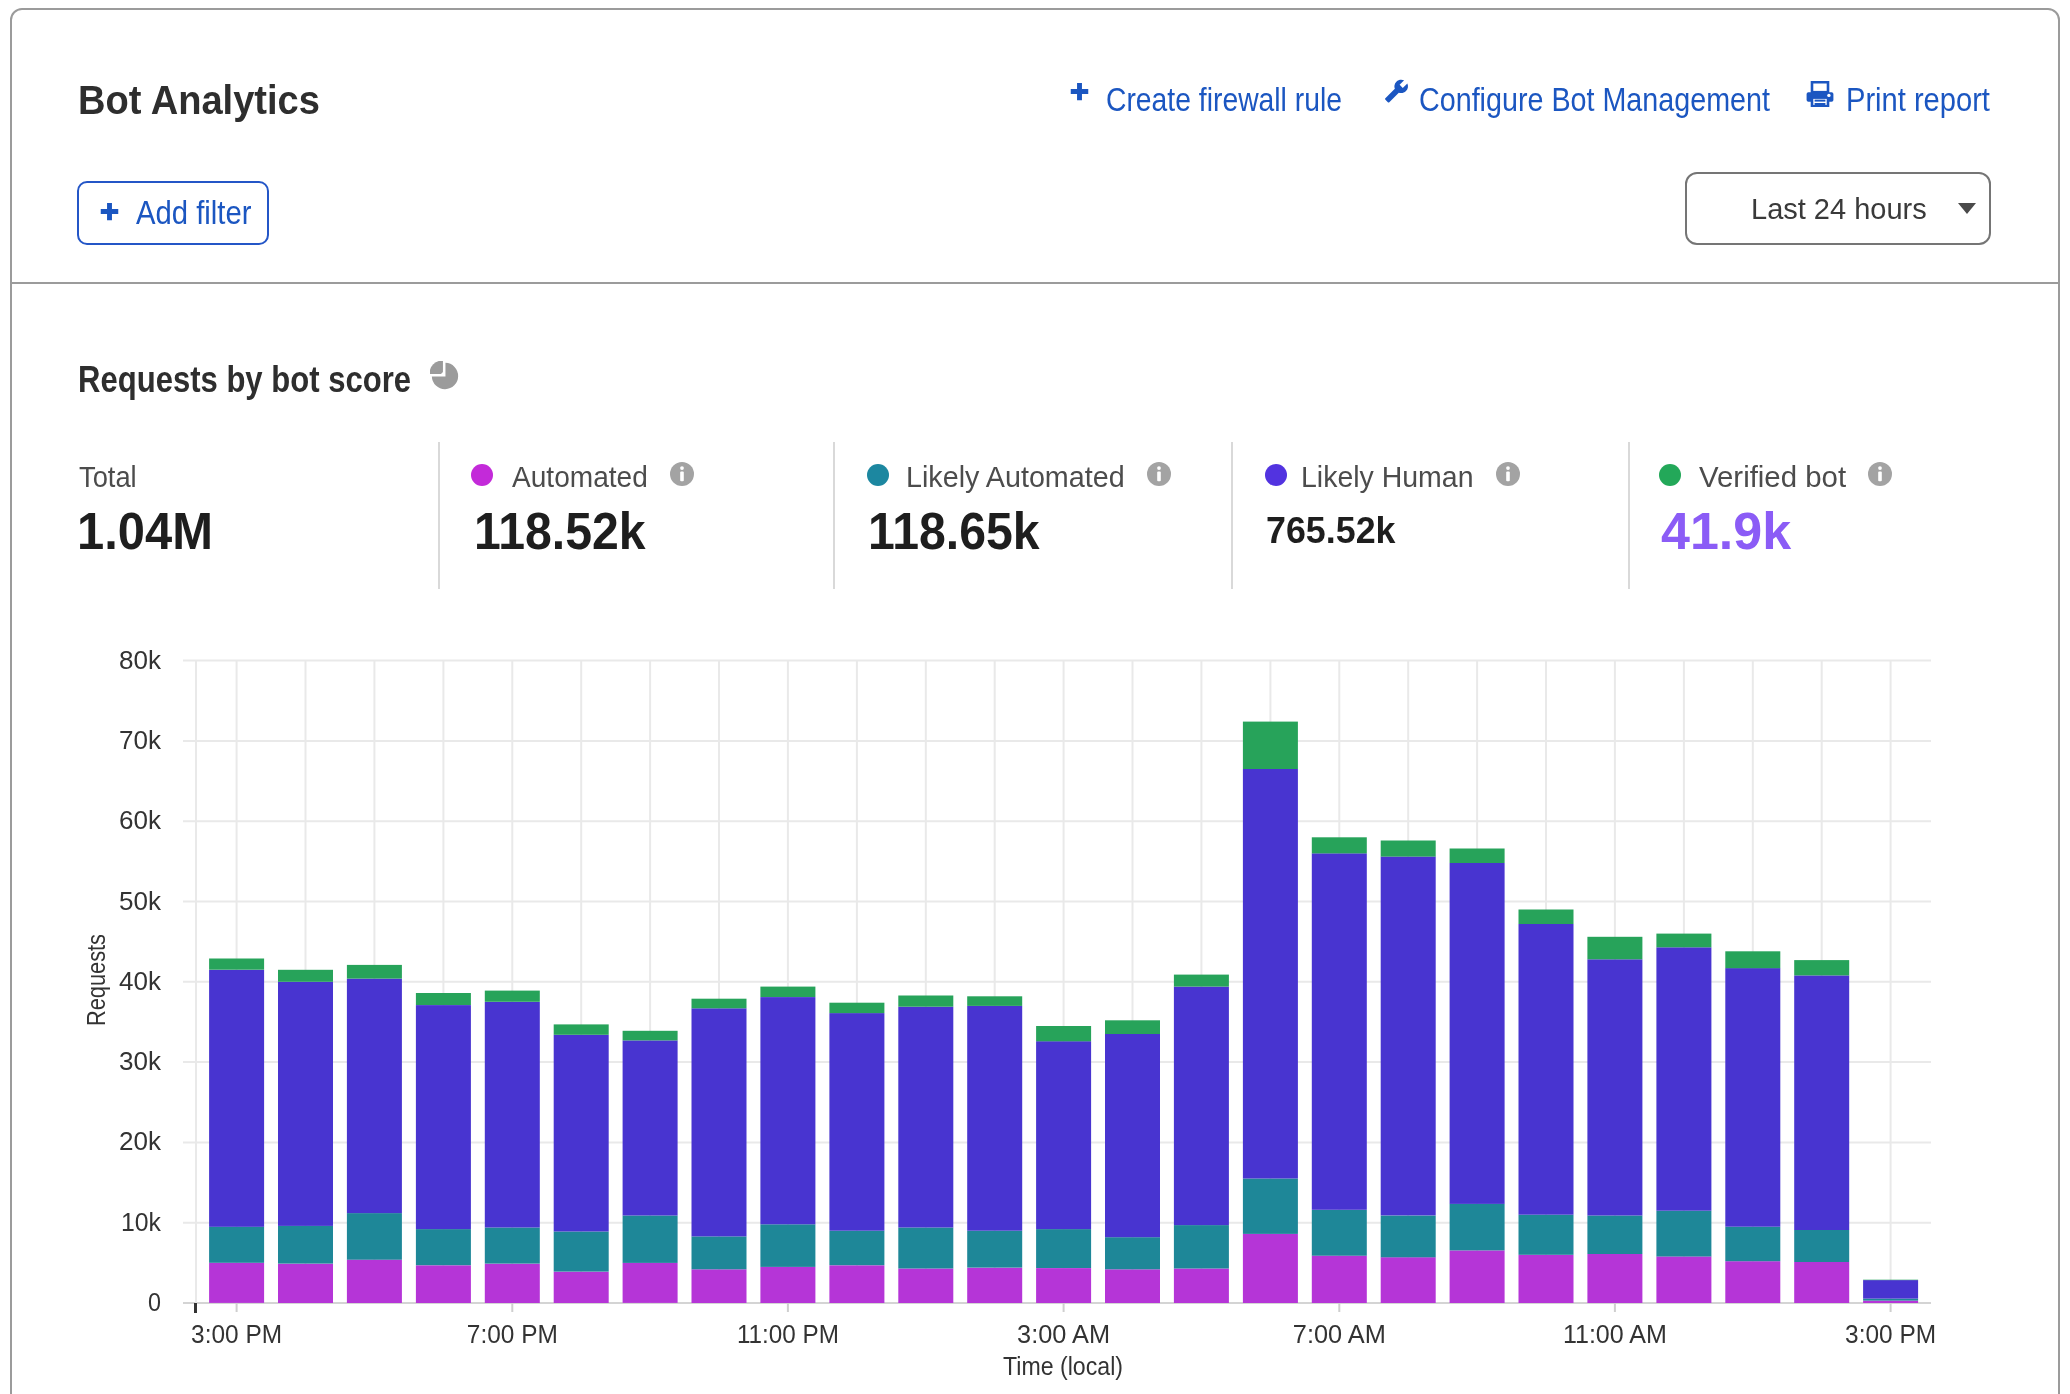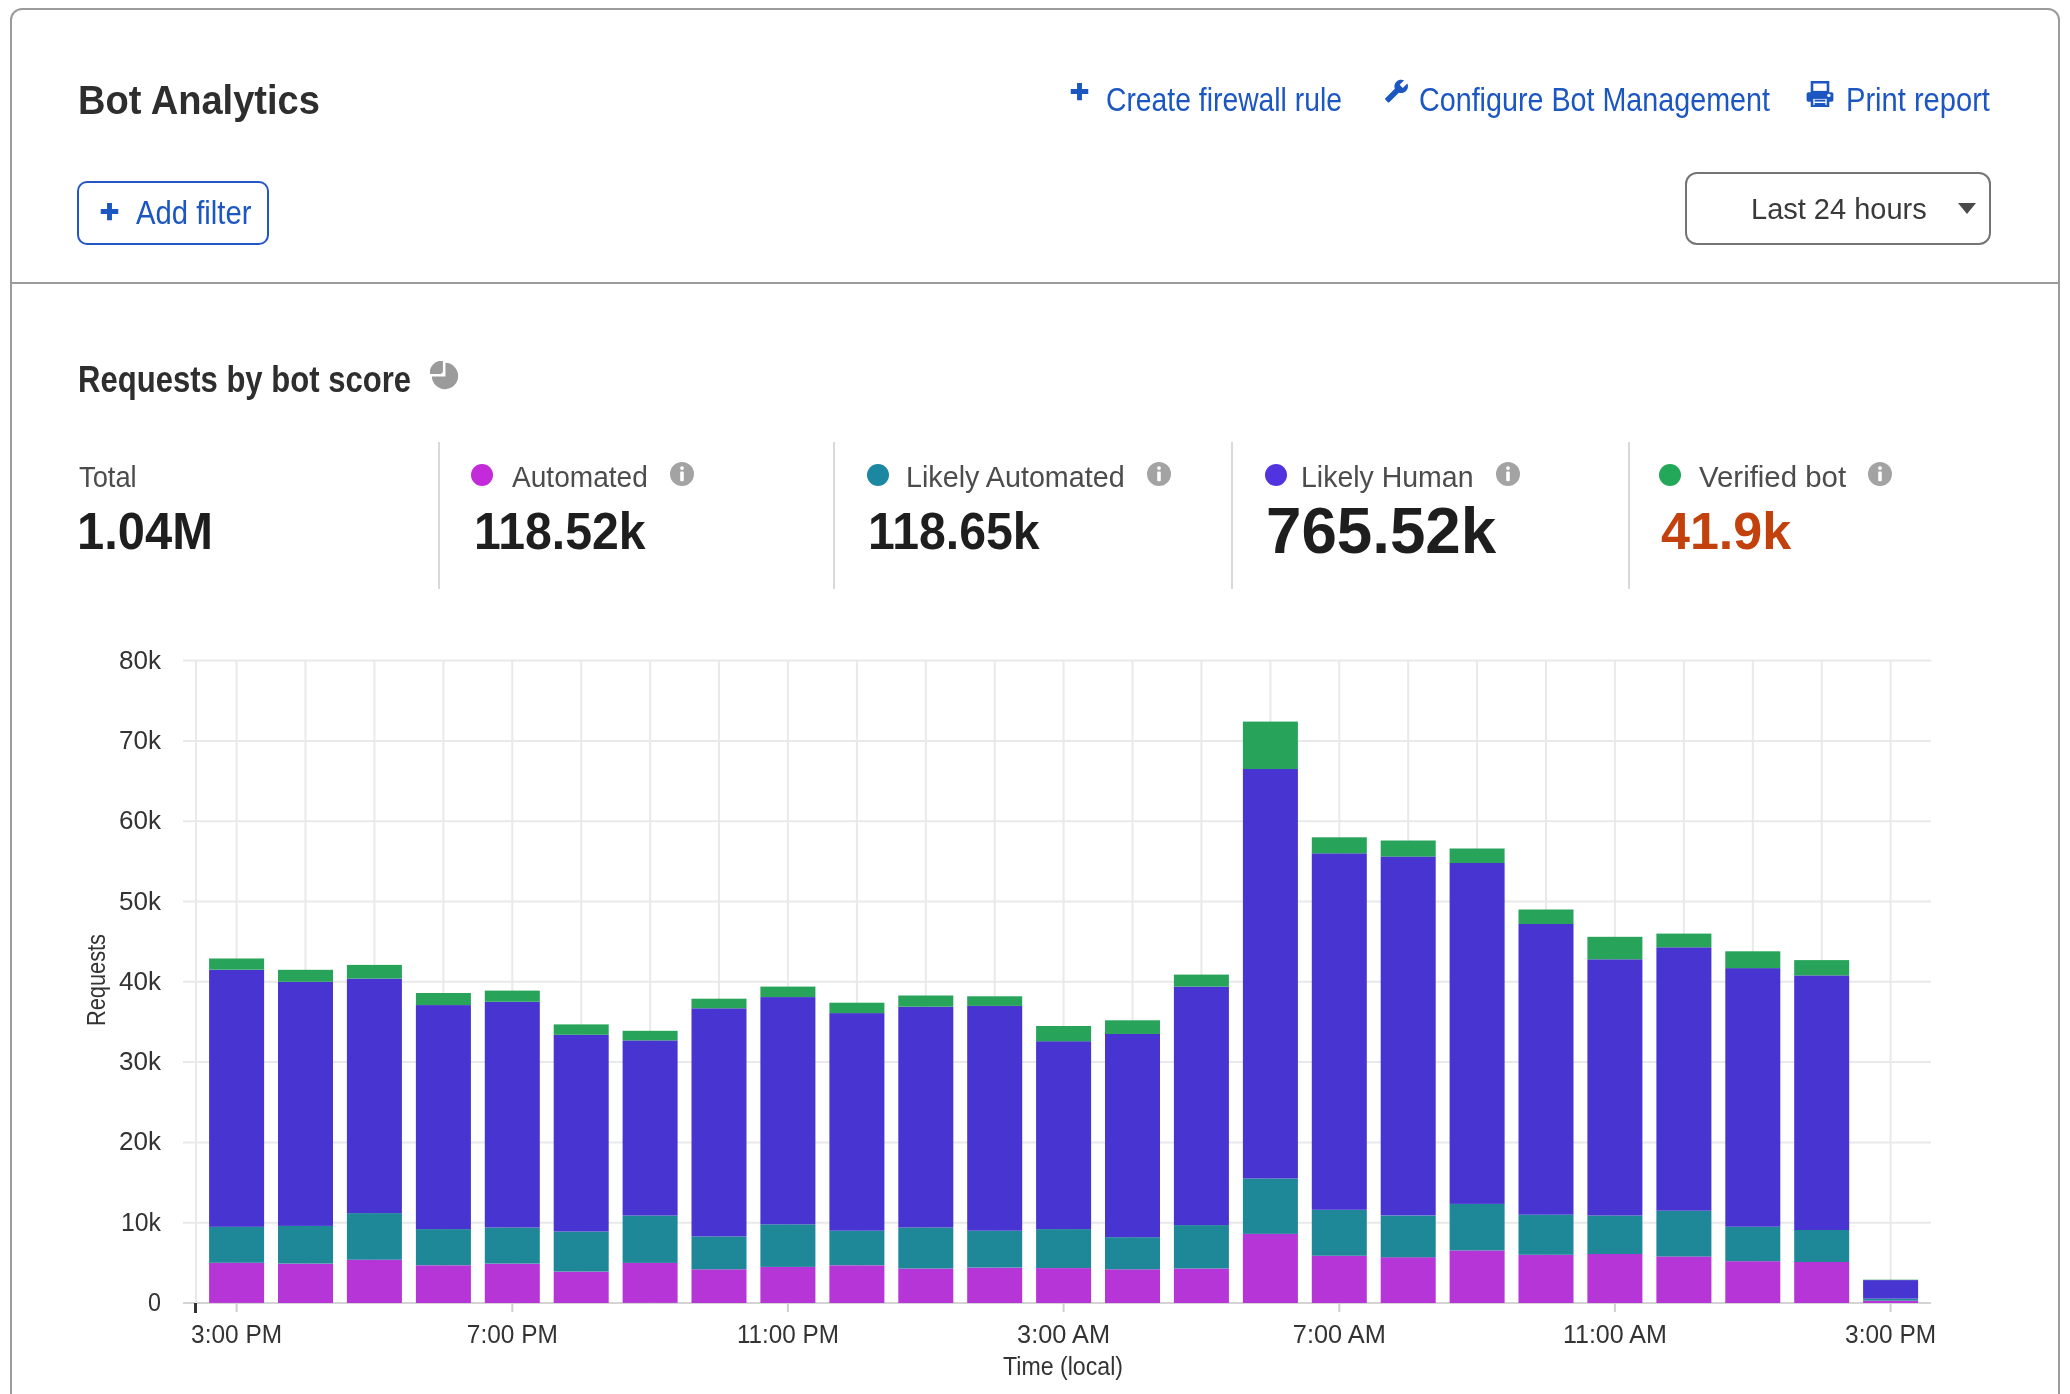--- a/index.html
+++ b/index.html
@@ -61,30 +61,30 @@
   </svg>
 <div style="position:absolute;left:868px;top:505px;font-size:52px;font-weight:bold;color:#1e1e1e;line-height:52px;display:inline-block;transform-origin:0 0;transform:scaleX(0.927);white-space:nowrap;">118.65k</div>
 <div style="position:absolute;left:1231.0px;top:442px;width:2px;height:147px;background:#d9d9d9"></div>
 <div style="position:absolute;left:1265px;top:464px;width:22px;height:22px;border-radius:50%;background:#5233e0"></div>
 <div style="position:absolute;left:1301.4px;top:462px;font-size:30px;color:#4c4c4c;line-height:30px;display:inline-block;transform-origin:0 0;transform:scaleX(0.949);white-space:nowrap;">Likely Human</div>
 <svg style="position:absolute;left:1496px;top:462px" width="24" height="24" viewBox="0 0 24 24">
     <circle cx="12" cy="12" r="12" fill="#a3a3a3"></circle>
     <rect x="10.2" y="9.6" width="3.6" height="9.6" rx="1.0" fill="#fff"></rect>
     <circle cx="12" cy="6.1" r="1.9" fill="#fff"></circle>
   </svg>
-<div style="position:absolute;left:1266px;top:505px;font-size:64px;font-weight:bold;color:#1e1e1e;line-height:52px;display:inline-block;transform-origin:0 0;transform:scaleX(0.995);white-space:nowrap;">765.52k</div>
+<div style="position:absolute;left:1266px;top:505px;font-size:36px;font-weight:bold;color:#1e1e1e;line-height:52px;display:inline-block;transform-origin:0 0;transform:scaleX(0.995);white-space:nowrap;">765.52k</div>
 <div style="position:absolute;left:1628.0px;top:442px;width:2px;height:147px;background:#d9d9d9"></div>
 <div style="position:absolute;left:1659px;top:464px;width:22px;height:22px;border-radius:50%;background:#23a859"></div>
 <div style="position:absolute;left:1698.5px;top:462px;font-size:30px;color:#4c4c4c;line-height:30px;display:inline-block;transform-origin:0 0;transform:scaleX(0.98);white-space:nowrap;">Verified bot</div>
 <svg style="position:absolute;left:1868px;top:462px" width="24" height="24" viewBox="0 0 24 24">
     <circle cx="12" cy="12" r="12" fill="#a3a3a3"></circle>
     <rect x="10.2" y="9.6" width="3.6" height="9.6" rx="1.0" fill="#fff"></rect>
     <circle cx="12" cy="6.1" r="1.9" fill="#fff"></circle>
   </svg>
-<div style="position:absolute;left:1661px;top:505px;font-size:52px;font-weight:bold;color:#c2410c;line-height:52px;white-space:nowrap;">41.9k</div>
+<div style="position:absolute;left:1661px;top:505px;font-size:52px;font-weight:bold;color:#8b5cf6;line-height:52px;white-space:nowrap;">41.9k</div>
 <svg width="2070" height="1394" viewBox="0 0 2070 1394" style="position:absolute;left:0;top:0">
 <line x1="183.0" y1="1303.0" x2="1931.0" y2="1303.0" stroke="#d4d4d4" stroke-width="2"></line>
 <line x1="183.0" y1="1222.7" x2="1931.0" y2="1222.7" stroke="#e9e9e9" stroke-width="2"></line>
 <line x1="183.0" y1="1142.4" x2="1931.0" y2="1142.4" stroke="#e9e9e9" stroke-width="2"></line>
 <line x1="183.0" y1="1062.1" x2="1931.0" y2="1062.1" stroke="#e9e9e9" stroke-width="2"></line>
 <line x1="183.0" y1="981.8" x2="1931.0" y2="981.8" stroke="#e9e9e9" stroke-width="2"></line>
 <line x1="183.0" y1="901.5" x2="1931.0" y2="901.5" stroke="#e9e9e9" stroke-width="2"></line>
 <line x1="183.0" y1="821.2" x2="1931.0" y2="821.2" stroke="#e9e9e9" stroke-width="2"></line>
 <line x1="183.0" y1="740.9" x2="1931.0" y2="740.9" stroke="#e9e9e9" stroke-width="2"></line>
 <line x1="183.0" y1="660.6" x2="1931.0" y2="660.6" stroke="#e9e9e9" stroke-width="2"></line>

